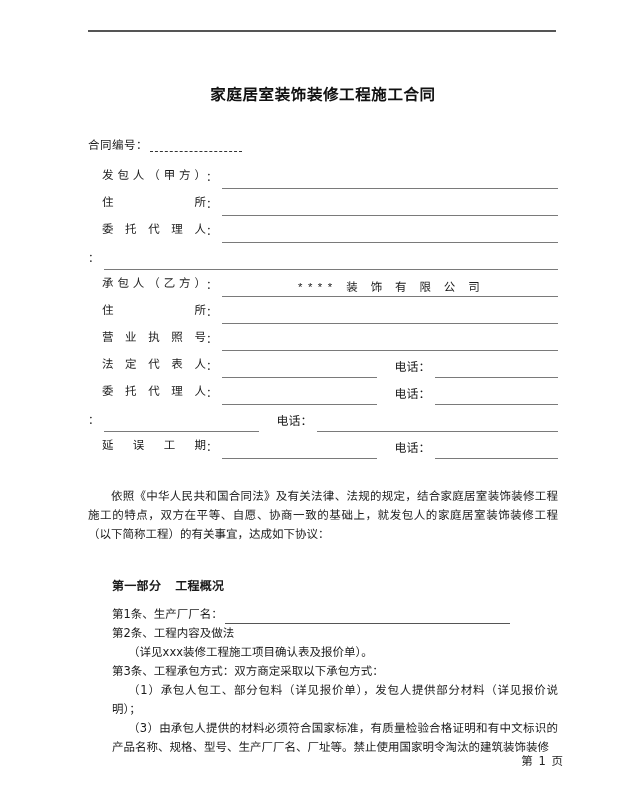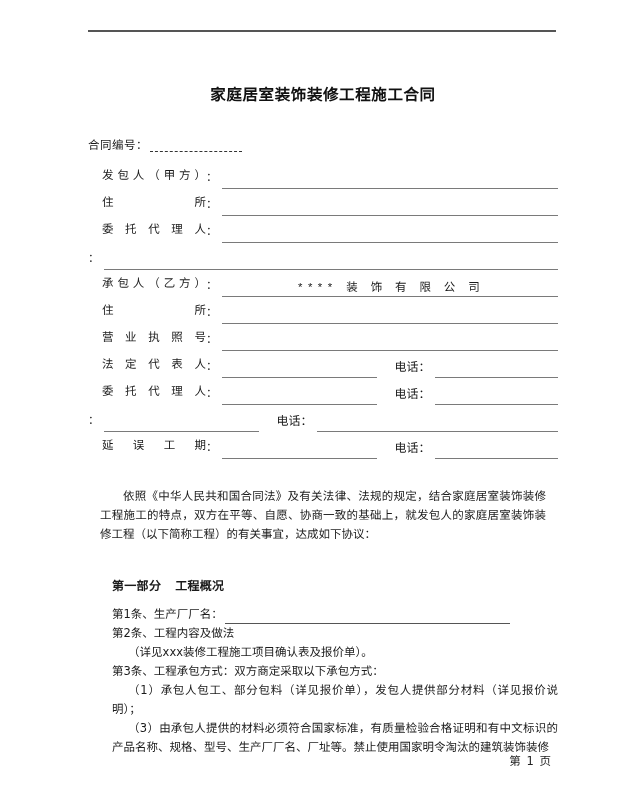--- a/index.html
+++ b/index.html
@@ -127,21 +127,21 @@
   }
   .f-line.col-phone {
     flex: 1 1 auto;
   }
 
   
   .para {
     font-size: 11.5px;
     line-height: 19px;
     text-align: justify;
-    margin: 12px;
+    margin: 0;
   }
   .para.indent {
     text-indent: 2em;
   }
   .preamble {
     margin-top: 22px;
   }
 
   .section-head {
     font-size: 12px;
@@ -172,21 +172,21 @@
     width: 285px;
     border-bottom: 1px solid #555;
     height: 11px;
     margin-left: 2px;
     vertical-align: bottom;
   }
 
   
   .footer {
     position: absolute;
-    left: 84px;
+    left: 96px;
     top: 752px;
     width: 468px;
     text-align: right;
     font-size: 11.5px;
     letter-spacing: 1px;
     color: #222;
   }
 </style>
 </head>
 <body>

